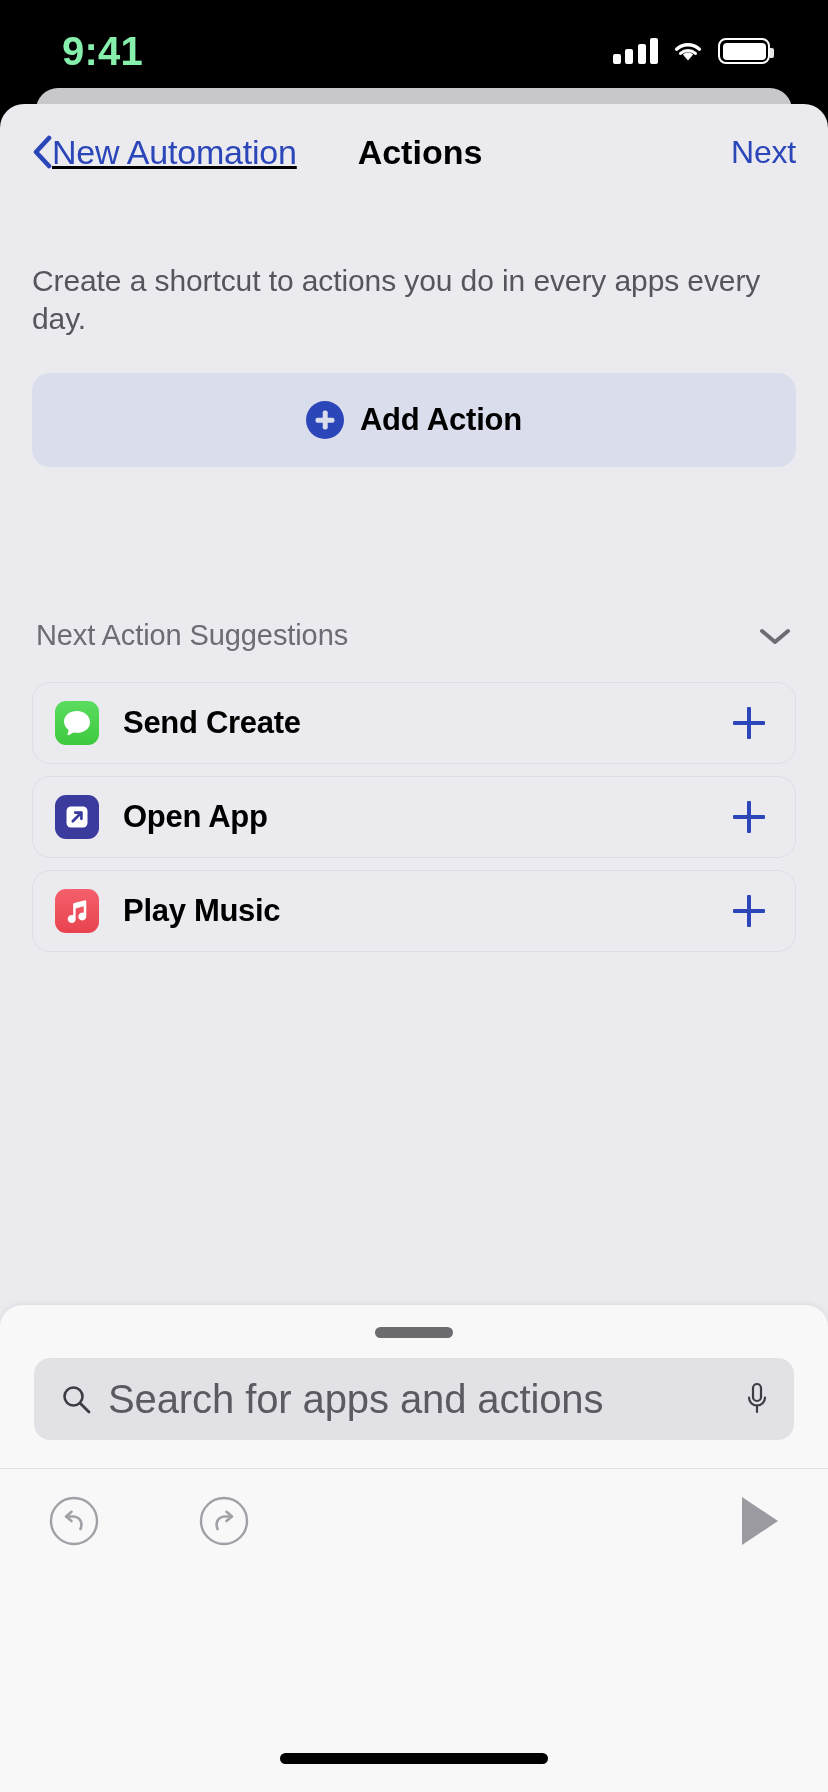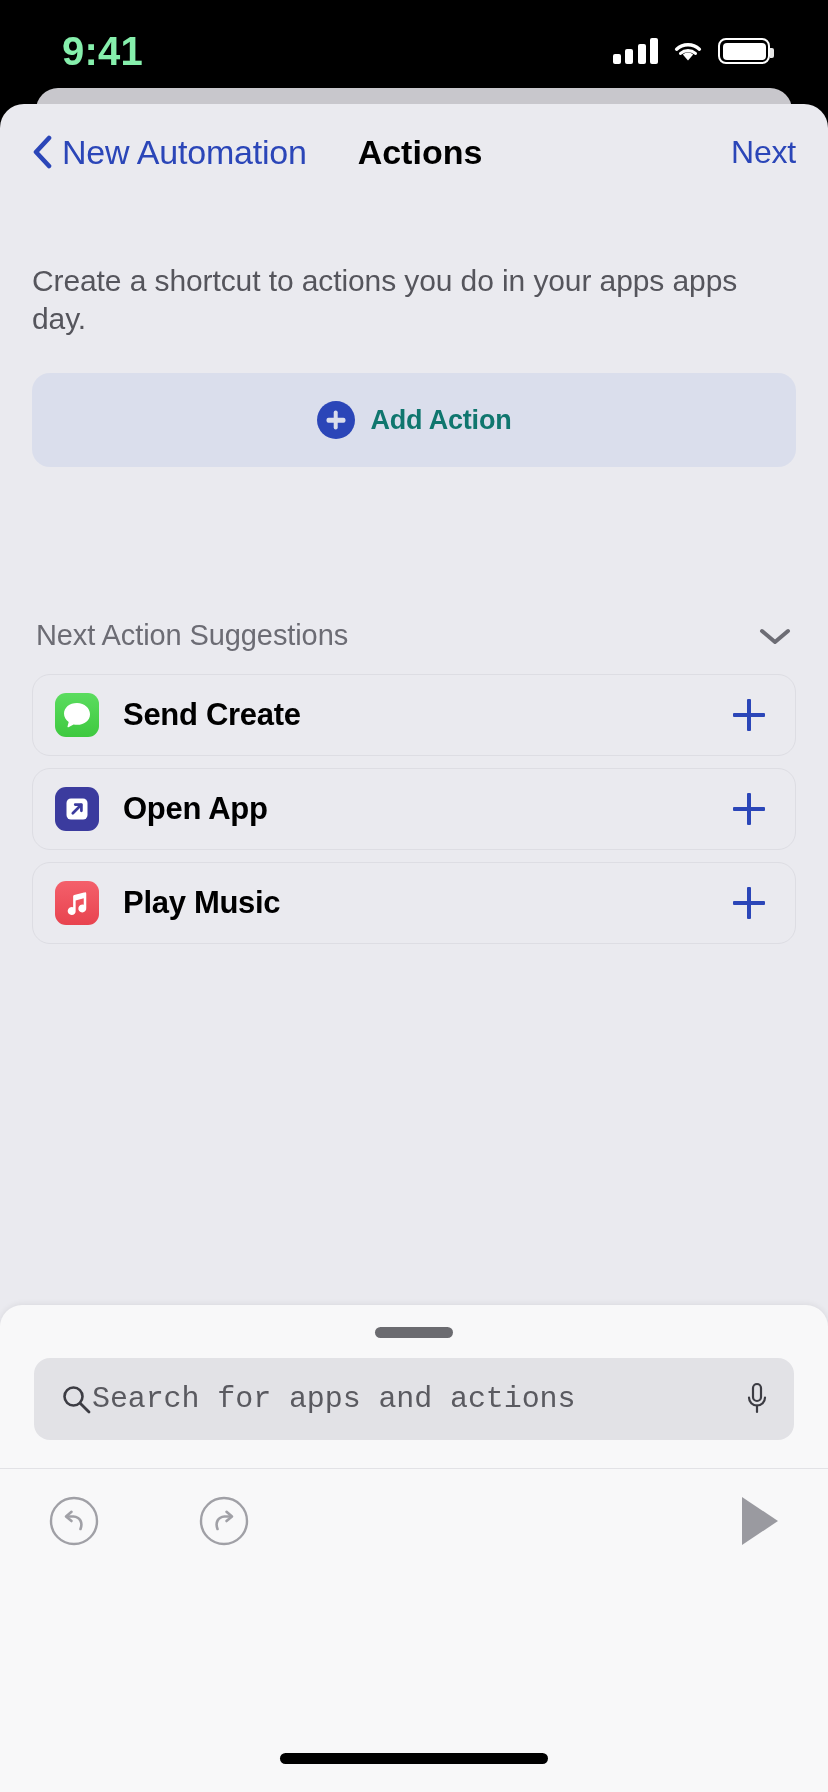--- a/index.html
+++ b/index.html
@@ -42,21 +42,21 @@
     position:absolute; top:104px; left:0; width:828px; height:1688px;
     background:#eaeaef; border-radius:24px 24px 0 0; z-index:10;
     display:flex; flex-direction:column;
   }
 
   
   .navbar {
     height:96px; flex:0 0 96px; position:relative;
     display:flex; align-items:center; padding:0 32px;
   }
-  .nav-back { display:flex; align-items:center; gap:10px; cursor:pointer; }
+  .nav-back { display:flex; align-items:center; cursor:pointer;text-decoration:underline; }
   .chev-left { width:20px; height:34px; }
   .nav-back-label { font-size:34px; color:#2b46b8; letter-spacing:-0.2px; }
   .nav-title {
     position:absolute; left:12px; right:0; top:0; height:96px;
     display:flex; align-items:center; justify-content:center;
     font-size:34px; font-weight:700; color:#000; pointer-events:none;
   }
   .nav-next { margin-left:auto; font-size:32px; color:#2b46b8; cursor:pointer; letter-spacing:-0.2px; }
 
   
@@ -71,25 +71,25 @@
     border-radius:18px; display:flex; align-items:center; justify-content:center;
     gap:16px; cursor:pointer;
   }
   .plus-circle { width:38px; height:38px; border-radius:50%; background:#2b46b8; position:relative; flex:0 0 38px; }
   .plus-circle::before, .plus-circle::after {
     content:""; position:absolute; background:#dadeec; border-radius:2px;
     left:50%; top:50%; transform:translate(-50%,-50%);
   }
   .plus-circle::before { width:19px; height:4.6px; }
   .plus-circle::after { width:4.6px; height:19px; }
-  .add-action-label { font-size:27px; font-weight:700; color:#0f766e; letter-spacing:-0.2px; }
+  .add-action-label { font-size:31px; font-weight:700; color:#000000; letter-spacing:-0.2px; }
 
   
   .sugg-header {
-    margin:152px 36px 4px; display:flex; align-items:center; justify-content:space-between;
+    margin:152px 36px 12px; display:flex; align-items:center; justify-content:space-between;
     cursor:pointer;
   }
   .sugg-title { font-size:29px; color:#6c6c74; letter-spacing:-0.1px; }
   .chev-down { width:34px; height:20px; }
 
   .sugg-list { margin:18px 32px 0; display:flex; flex-direction:column; gap:12px; }
   .sugg-row {
     height:82px; background:#eaeaef; border:1.6px solid #dddde3;
     border-radius:18px; display:flex; align-items:center;
     padding:0 28px 0 22px; cursor:pointer;
@@ -116,21 +116,21 @@
     background:#f8f8f9; border-radius:22px 22px 0 0; z-index:20;
     box-shadow:0 -1px 6px rgba(0,0,0,0.07);
     display:flex; flex-direction:column;
   }
   .grabber { width:78px; height:11px; border-radius:6px; background:#6b6b70; margin:22px auto 0; cursor:pointer; }
   .searchbar {
     margin:20px 34px 0; height:82px; background:#e2e2e6; border-radius:16px;
     display:flex; align-items:center; padding:0 24px 0 26px; cursor:text;
   }
   .mag { width:32px; height:32px; flex:0 0 32px; }
-  .search-placeholder { margin-left:0; font-size:30px; color:#5a5a60; letter-spacing:-0.1px; flex:1 1 auto;font-family:Liberation Mono, monospace; }
+  .search-placeholder { margin-left:16px; font-size:40px; color:#5a5a60; letter-spacing:-0.1px; flex:1 1 auto; }
   .mic { width:26px; height:36px; flex:0 0 26px; }
 
   .toolbar {
     margin-top:28px; height:104px; border-top:1.5px solid #e2e2e6;
     display:flex; align-items:center; padding:0 46px;
   }
   .tb-icon { width:56px; height:56px; cursor:pointer; }
   .tb-gap { width:94px; }
   .play-btn { margin-left:auto; width:46px; height:56px; cursor:pointer; }
 
@@ -172,21 +172,21 @@
       <div class="nav-back">
         <svg class="chev-left" viewBox="0 0 20 34">
           <path d="M17 3 L4 17 L17 31" stroke="#2b46b8" stroke-width="4.6" fill="none" stroke-linecap="round" stroke-linejoin="round"></path>
         </svg>
         <span class="nav-back-label">New Automation</span>
       </div>
       <div class="nav-title">Actions</div>
       <div class="nav-next">Next</div>
     </div>
 
-    <div class="description">Create a shortcut to actions you do in your apps apps day.</div>
+    <div class="description">Create a shortcut to actions you do in every apps every day.</div>
 
     <div class="add-action">
       <span class="plus-circle"></span>
       <span class="add-action-label">Add Action</span>
     </div>
 
     <div class="sugg-header">
       <span class="sugg-title">Next Action Suggestions</span>
       <svg class="chev-down" viewBox="0 0 34 20">
         <path d="M4 5 L17 16 L30 5" stroke="#6c6c74" stroke-width="4" fill="none" stroke-linecap="round" stroke-linejoin="round"></path>

